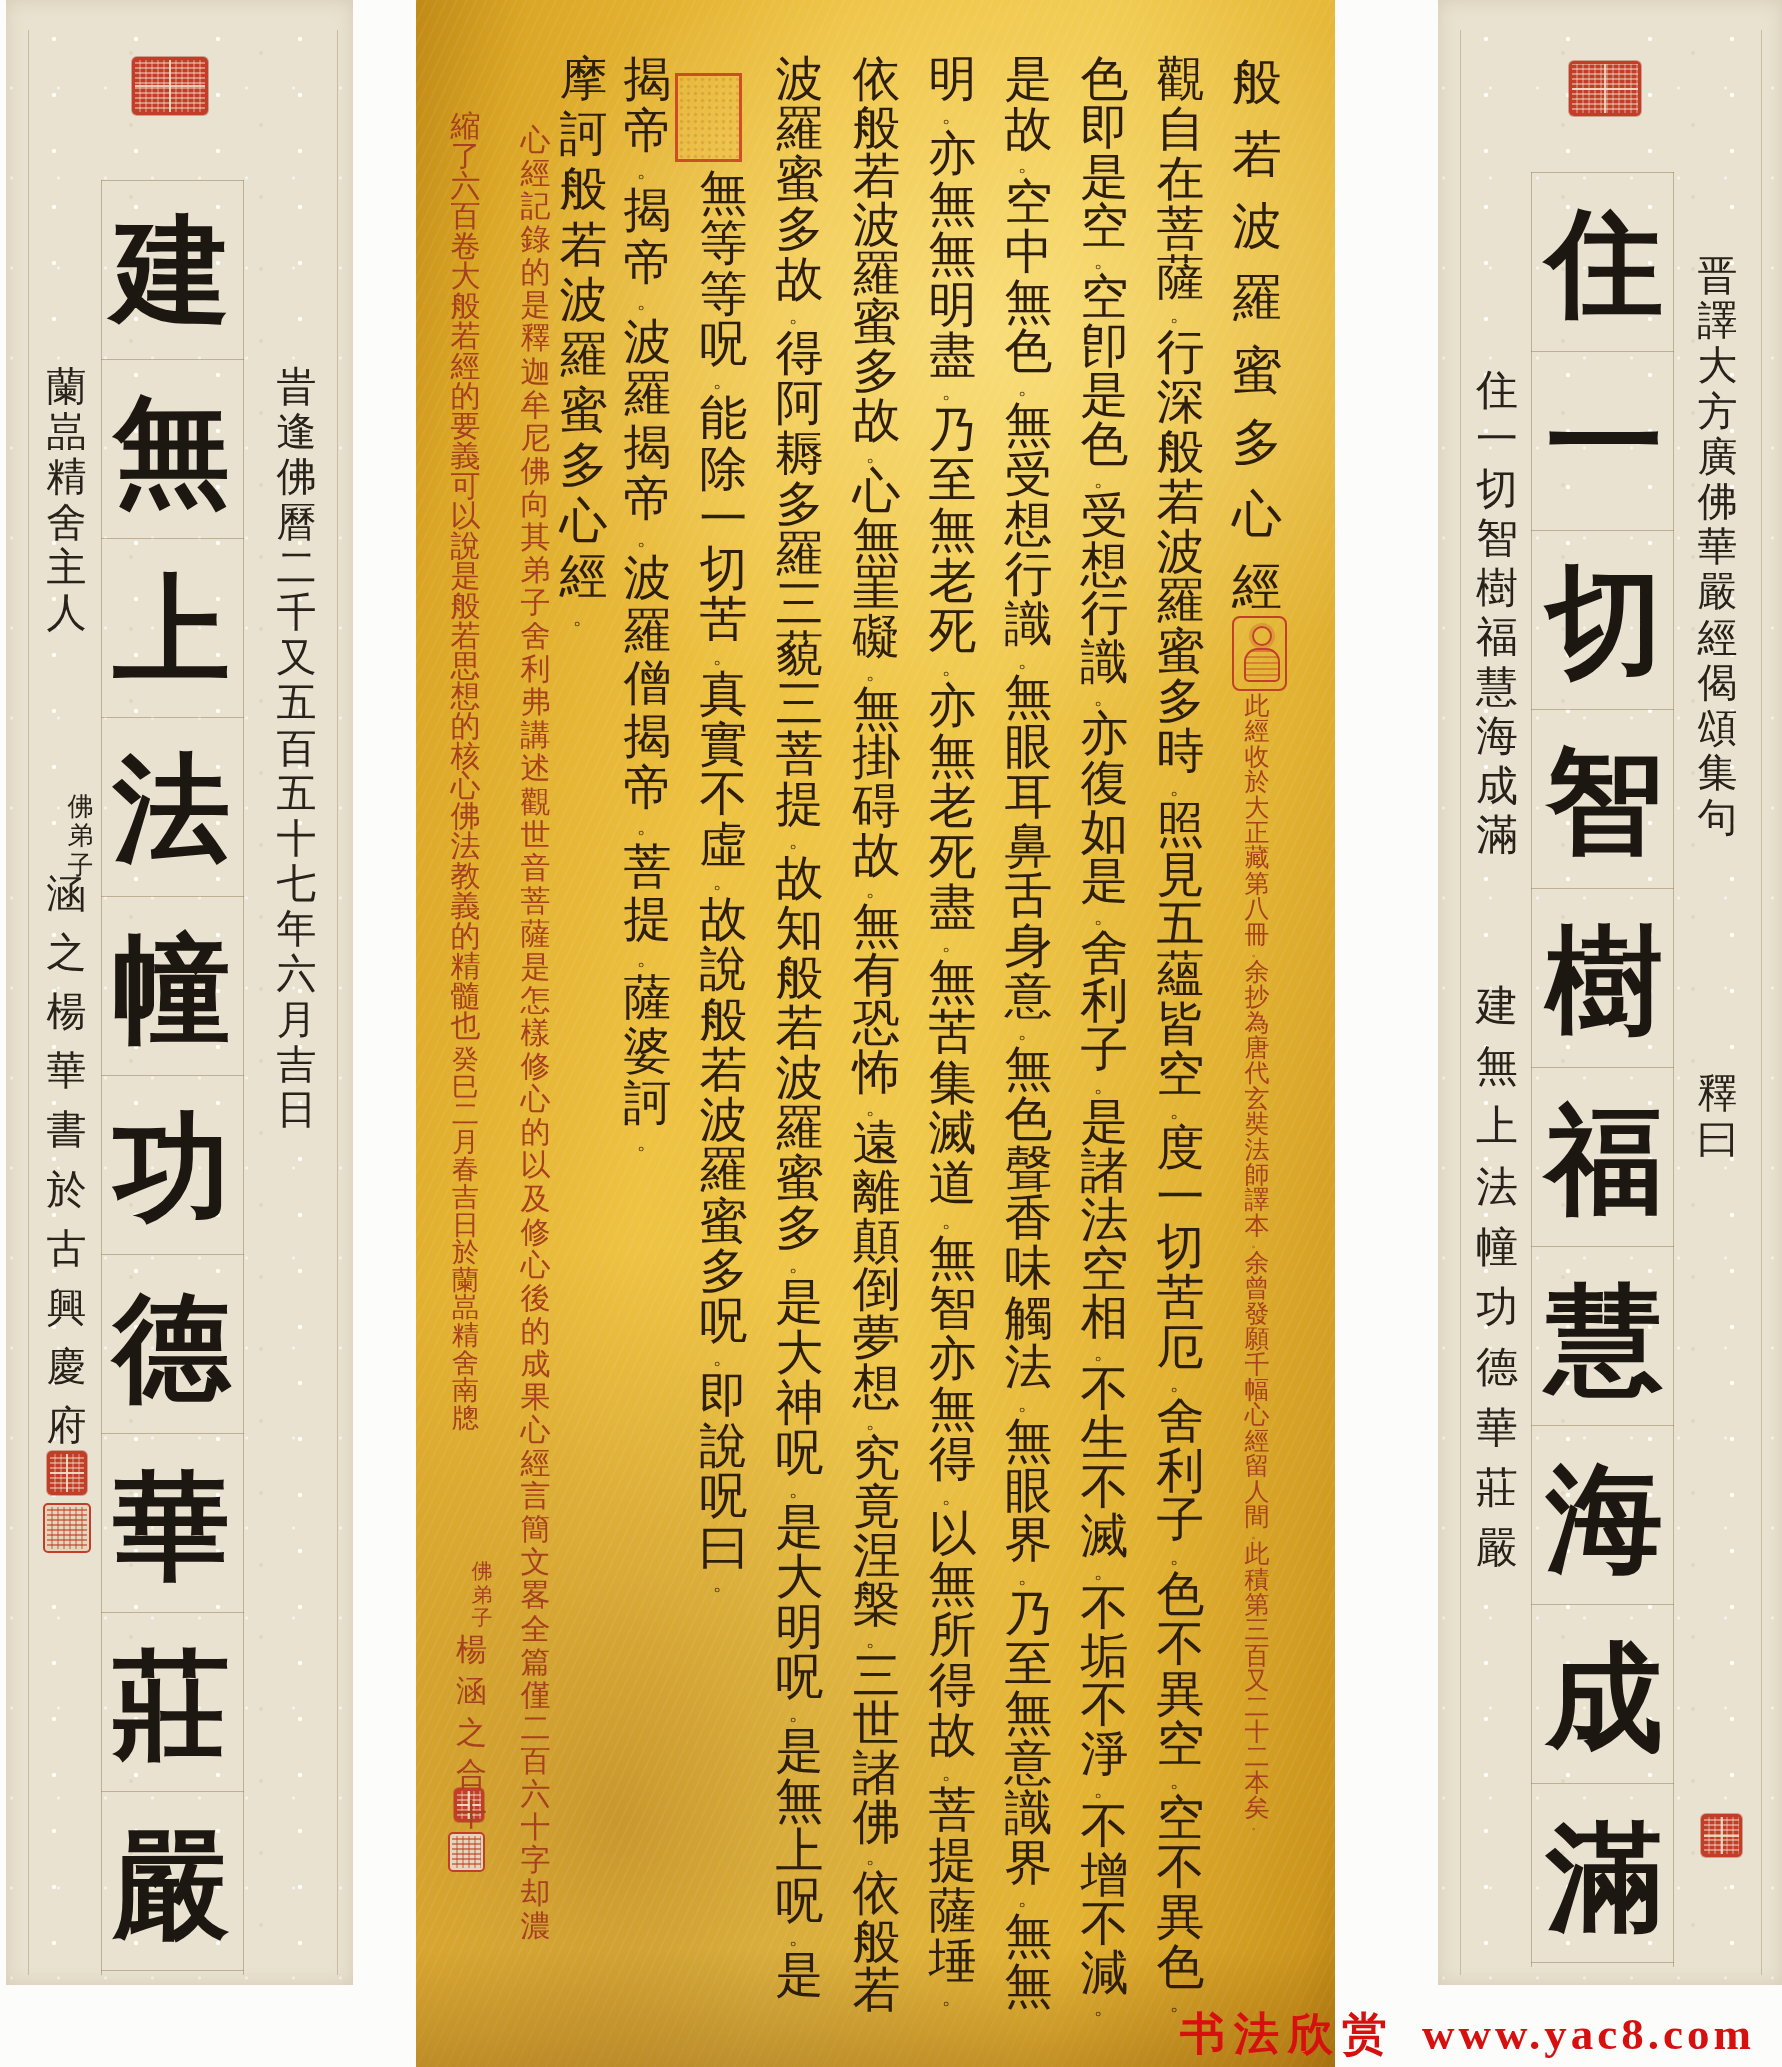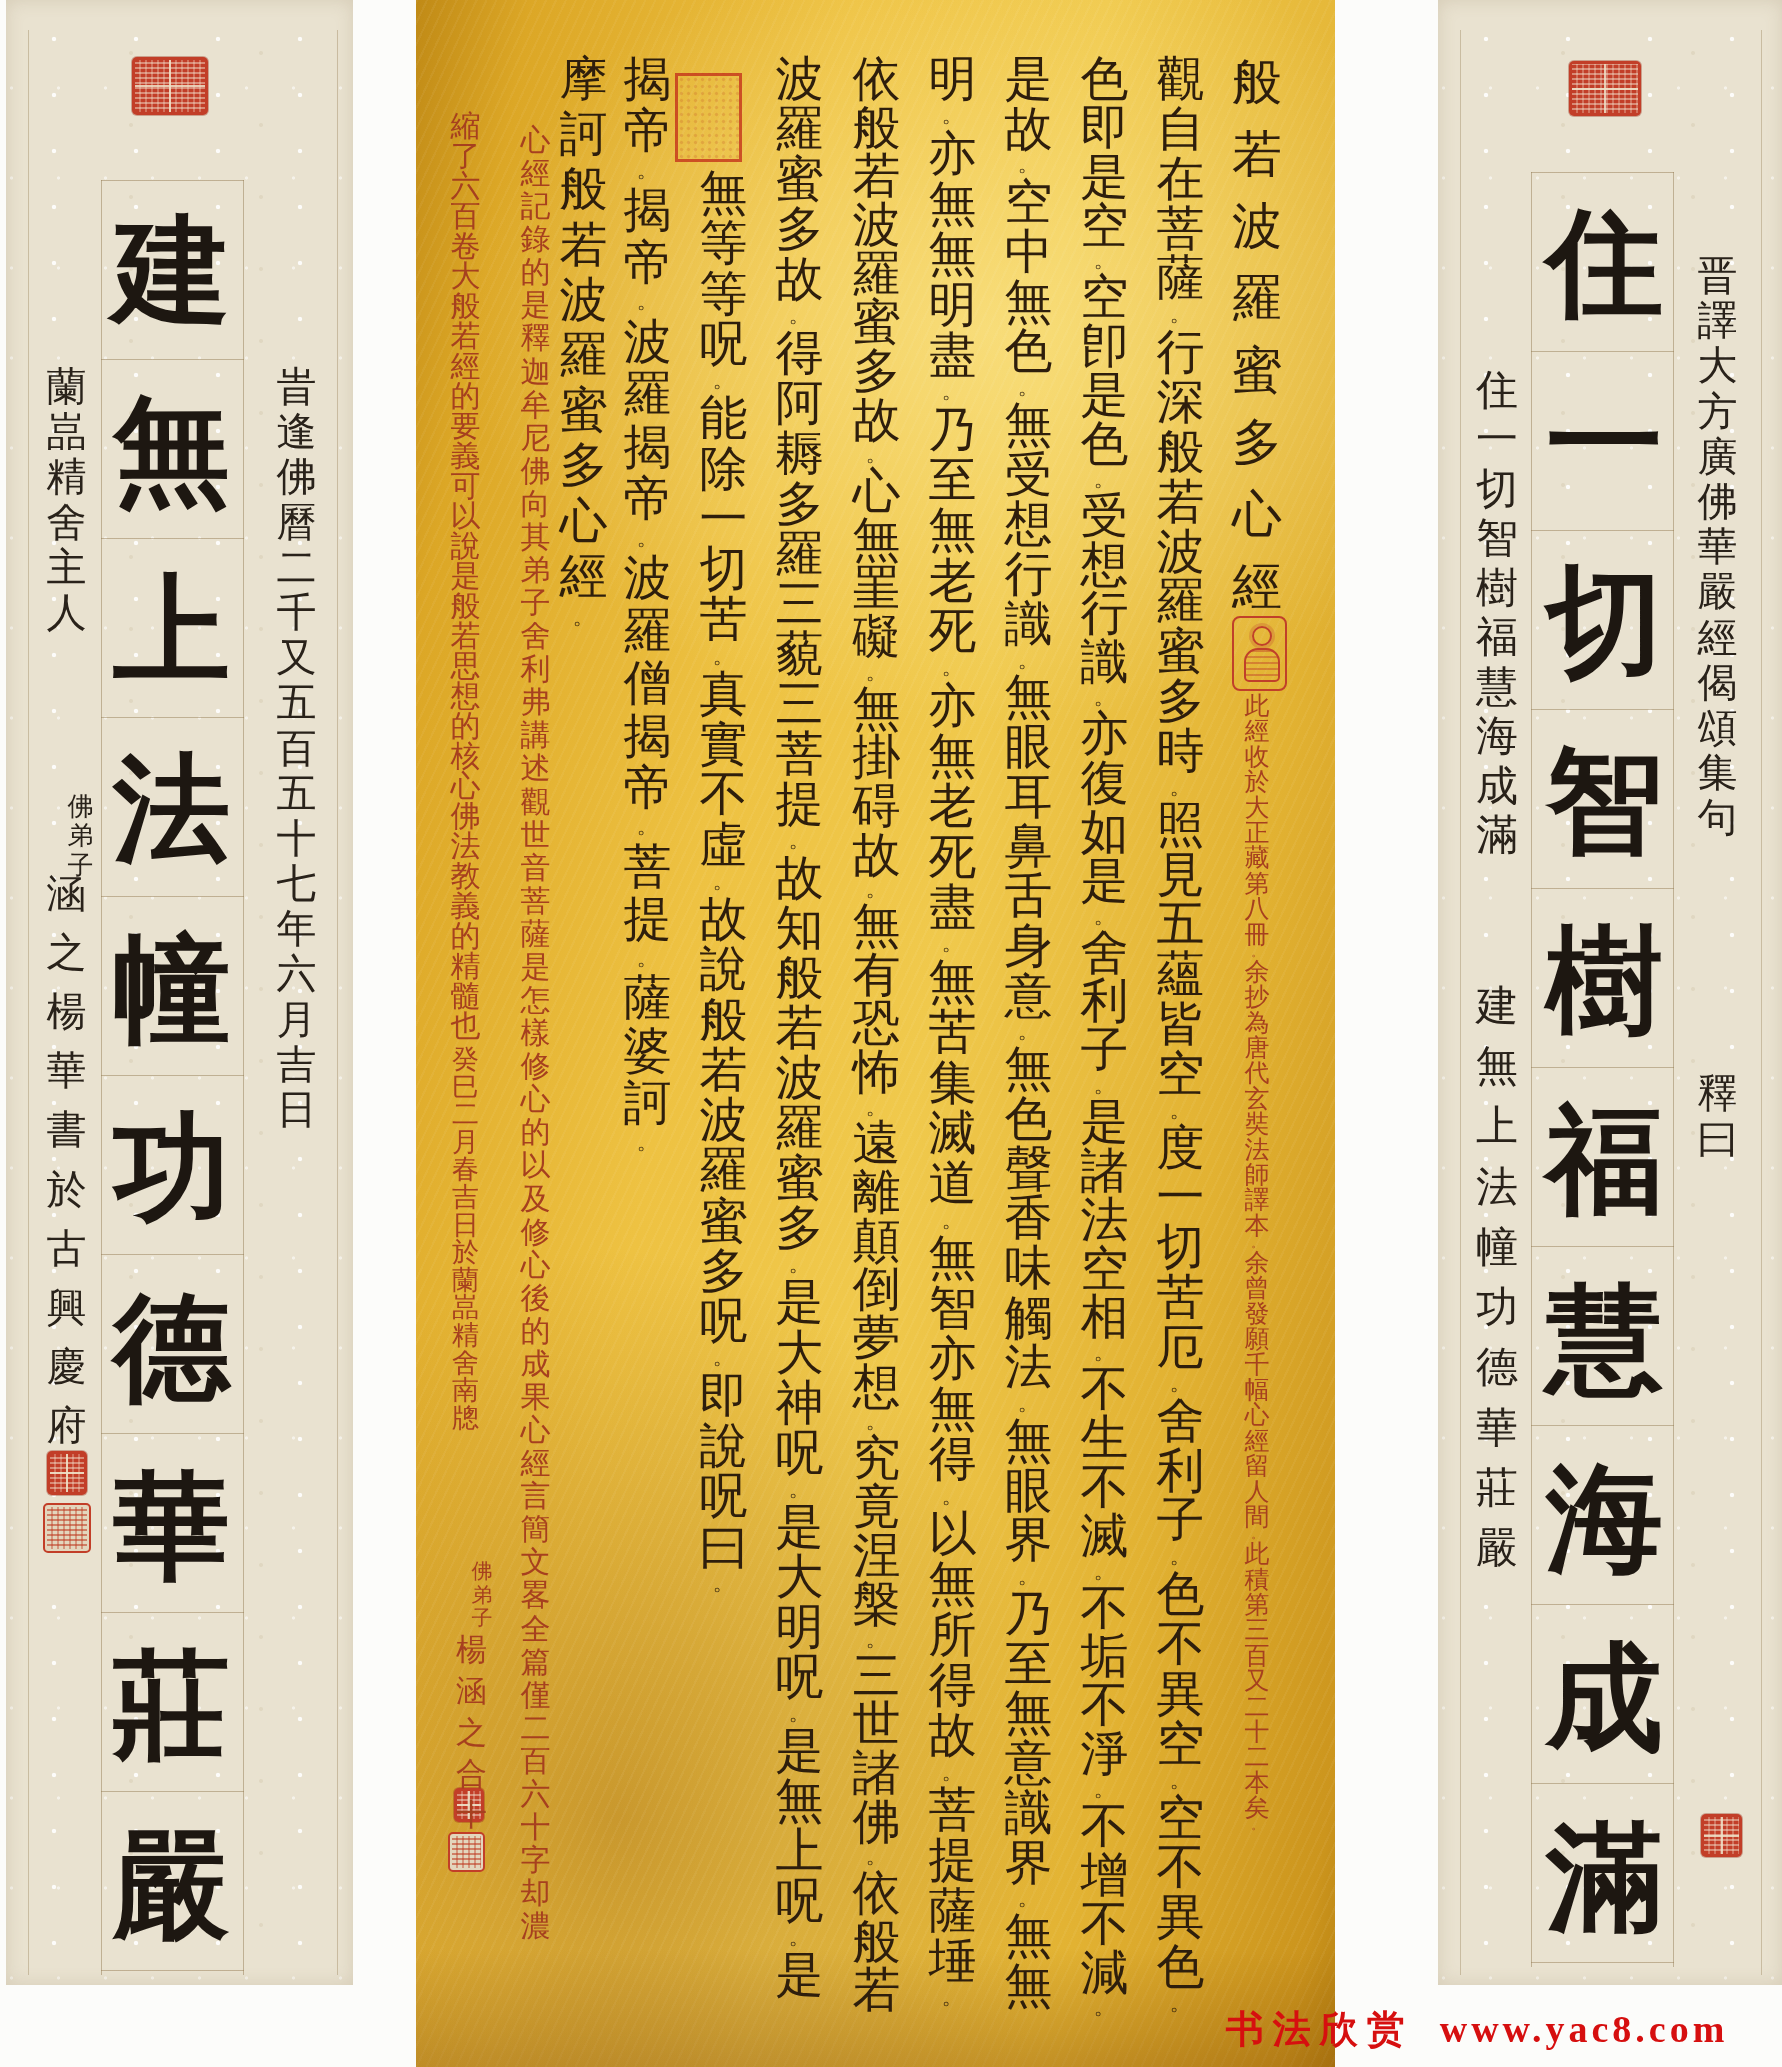--- a/index.html
+++ b/index.html
@@ -87,22 +87,22 @@
     background:repeating-linear-gradient(0deg, transparent 0 4px, rgba(192,64,42,.45) 4px 6px);
   }
   
   .stamp-outline{
     position:absolute;border:3px solid rgba(195,48,25,.78);
     background:radial-gradient(rgba(185,60,30,.20) 1px, transparent 2.2px);
     background-size:7px 7px;
   }
   
   #watermark{
-    position:absolute;right:8px;top:2004px;width:594px;text-align:center;
-    color:#d60f0f;font-weight:bold;font-size:38px;white-space:nowrap;
+    position:absolute;right:8px;top:2004px;width:594px;text-align:left;
+    color:#d60f0f;font-weight:bold;font-size:45px;white-space:nowrap;
     font-family:"Liberation Serif","DejaVu Serif",serif;
   }
   #watermark .site-name{letter-spacing:9px;margin-right:26px;}
   #watermark .site-url{letter-spacing:4px;font-family:"Liberation Serif","DejaVu Serif",serif;}
 </style>
 </head>
 <body>
 
 <div id="stage">
 

